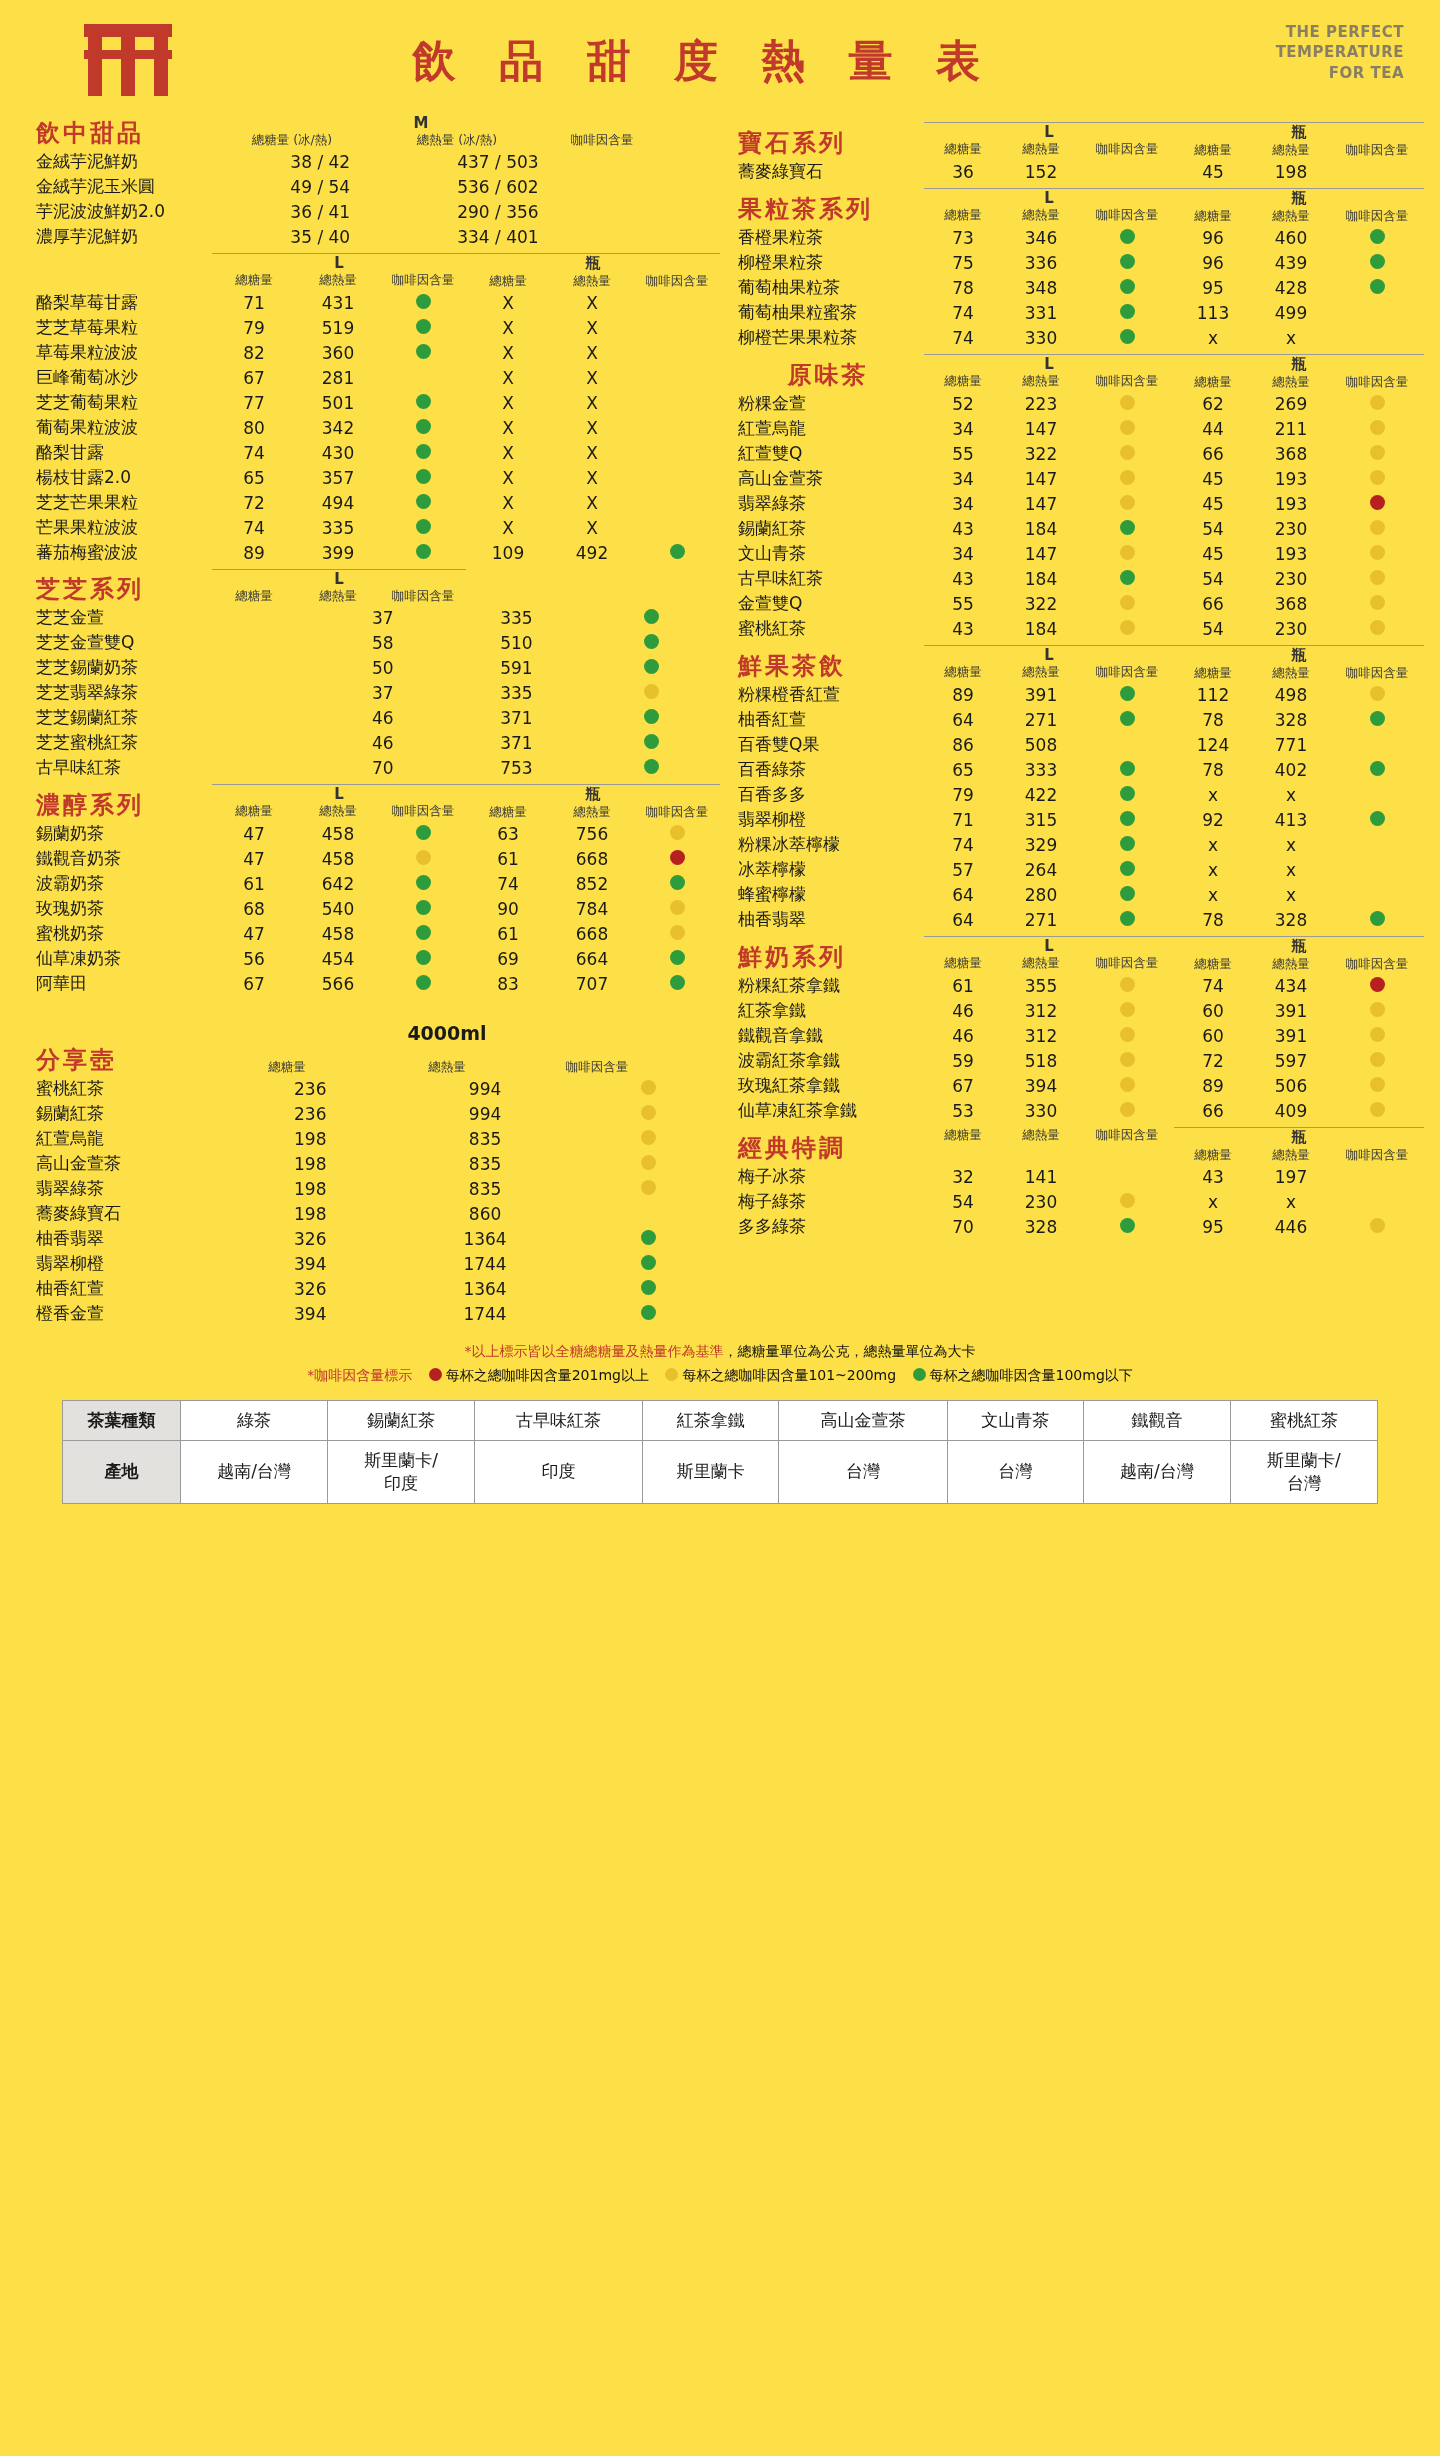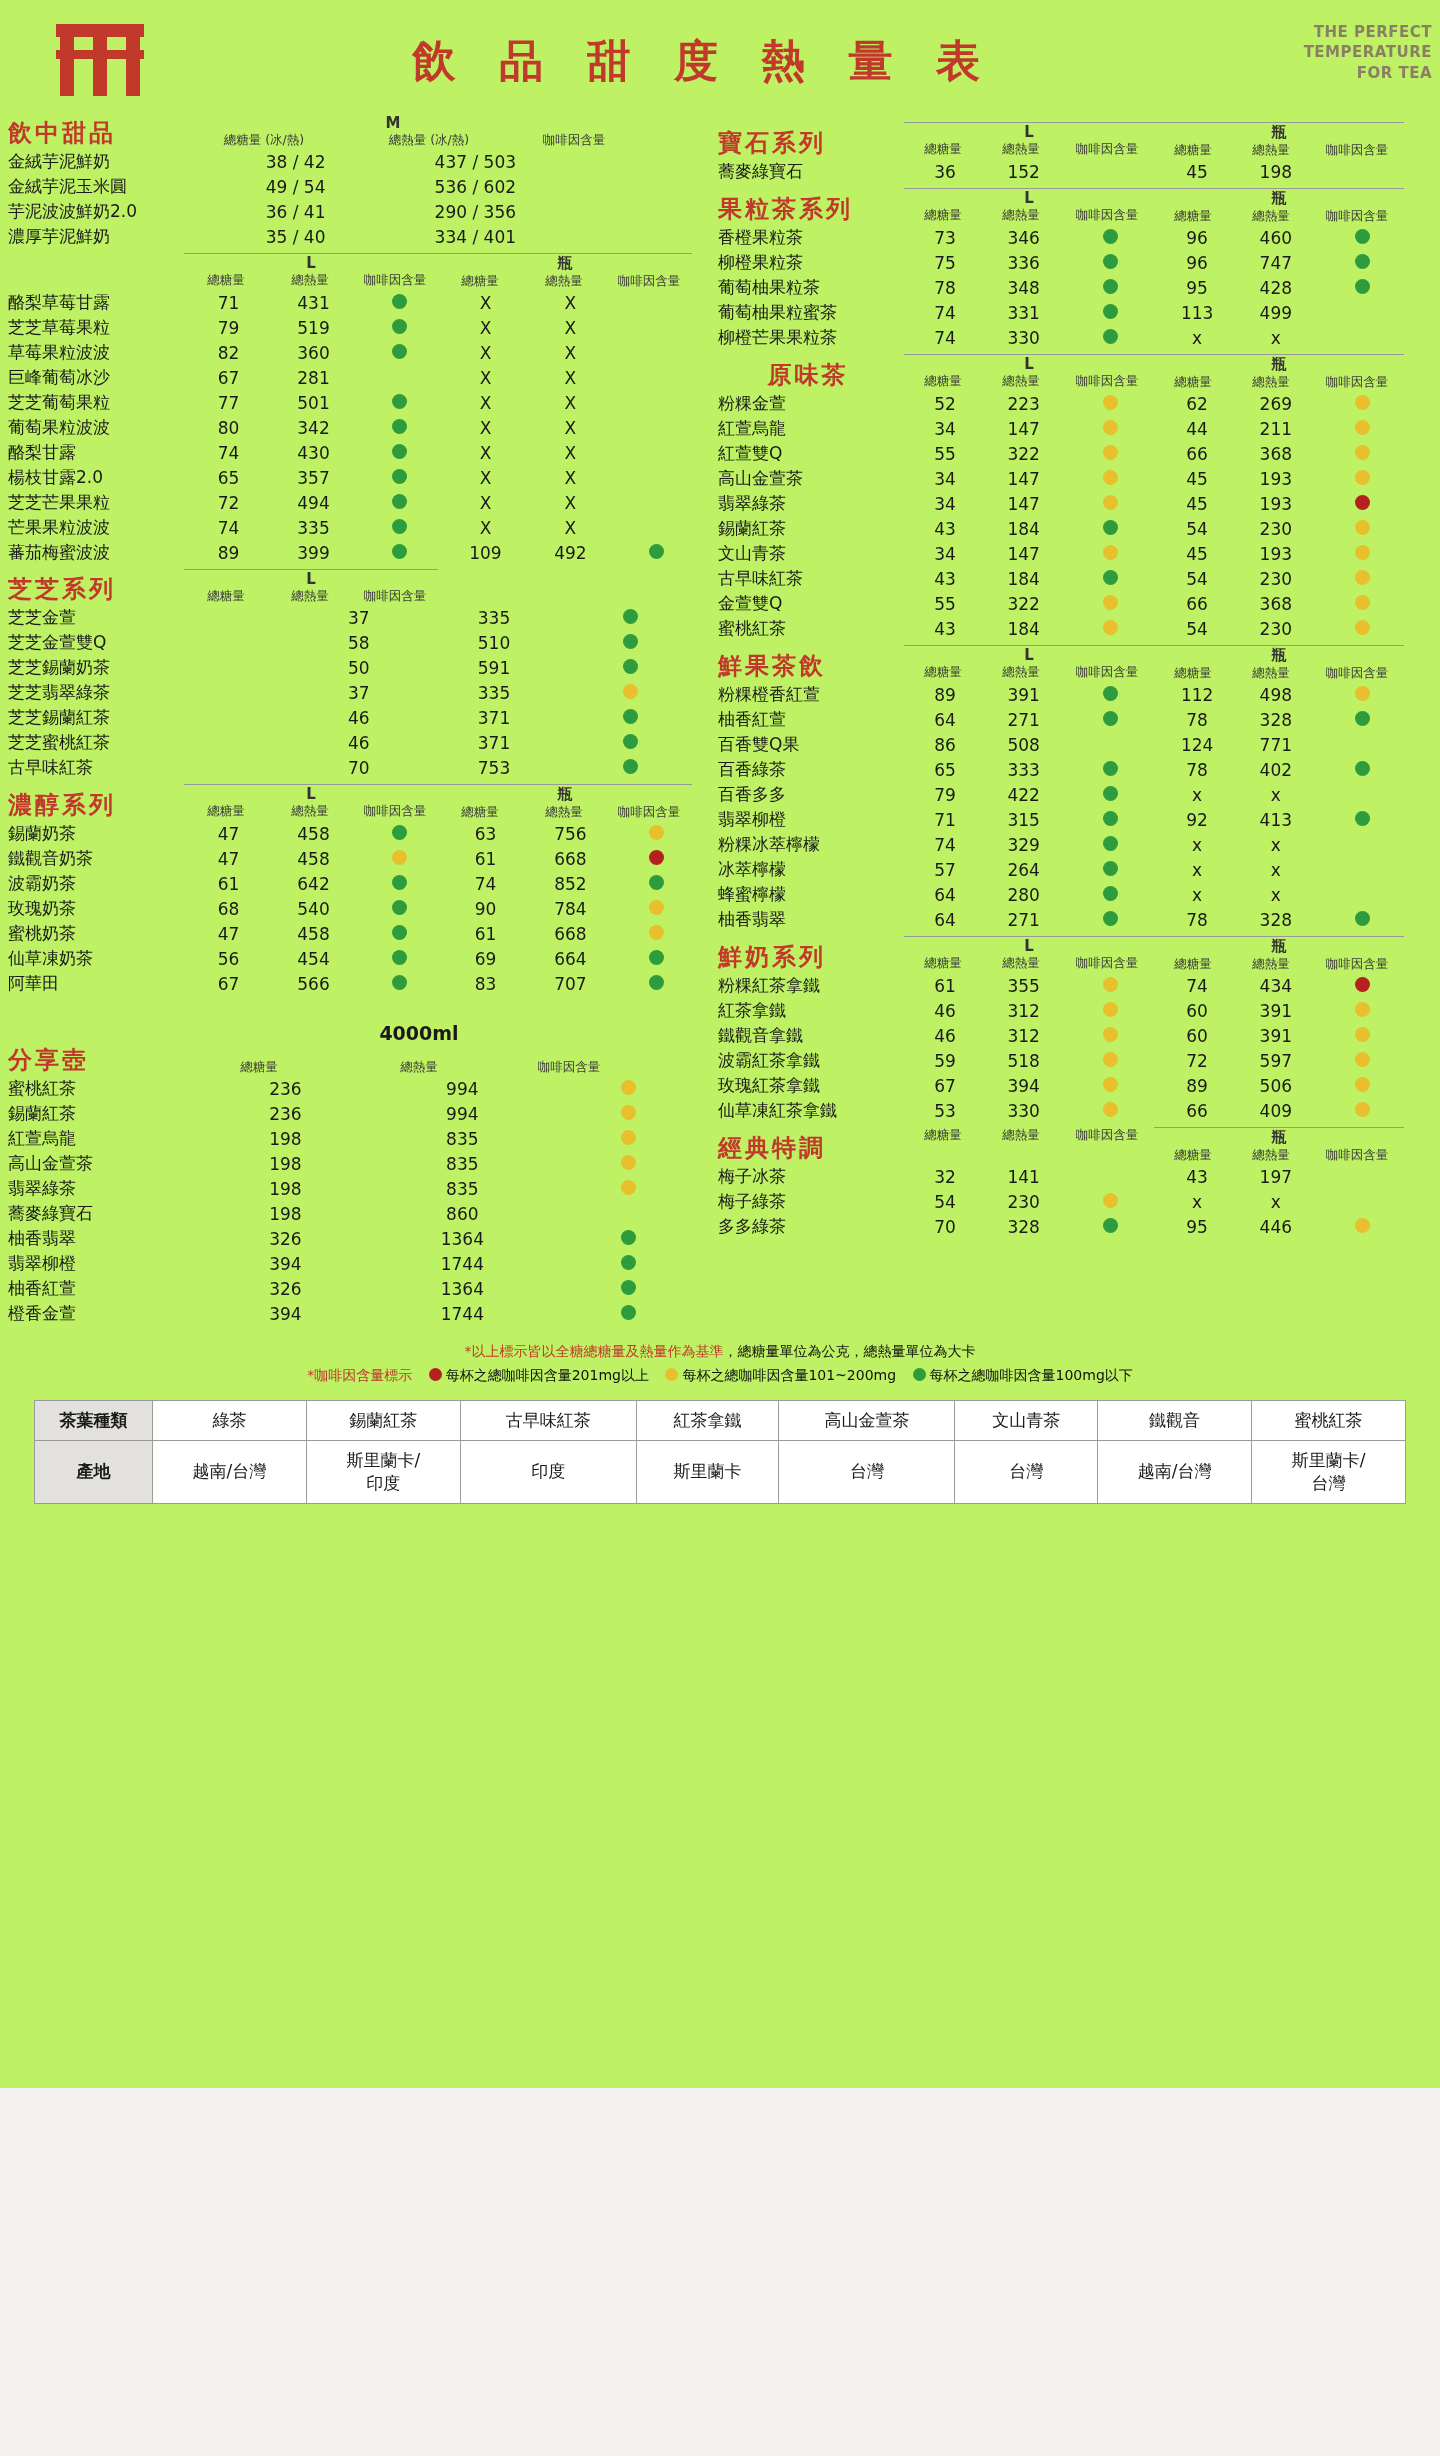--- a/index.html
+++ b/index.html
@@ -5,23 +5,23 @@
   * { box-sizing: border-box; }
   html, body { margin:0; padding:0; }
   body {
     width:1440px; height:2456px;
     background:#f2f1ef;
     font-family:"DejaVu Sans","Liberation Sans",sans-serif;
     color:#1a1a1a;
     position:relative;
   }
   .sheet {
-    position:absolute; left:0; top:0; width:1440px; height:2088px;
-    background:#bef264;
-    padding:18px 8px;
+    position:absolute; left:0; top:0; width:1440px; height:2456px;
+    background:#fde047;
+    padding:18px 36px;
   }
   
   .top { display:flex; align-items:flex-start; justify-content:space-between; height:96px; }
   .logo { width:88px; height:78px; position:relative; margin-left:48px; margin-top:6px;}
   .logo .bar { position:absolute; background:#c0392b; }
   .logo .b1 { left:4px;  top:0;   width:14px; height:72px; }
   .logo .b2 { left:37px; top:0;   width:14px; height:72px; }
   .logo .b3 { left:70px; top:0;   width:14px; height:72px; }
   .logo .b4 { left:0px;  top:0;   width:88px; height:13px; }
   .logo .b5 { left:0px;  top:26px;width:88px; height:9px; }
@@ -558,21 +558,21 @@
                 <td class="num" style="width:78px">96</td>
                 <td class="num" style="width:78px">460</td>
                 <td class="dot-cell" style="width:94px"><span class="dot g"></span></td>
               </tr>
               <tr>
                 <td class="nm" style="width:186px">柳橙果粒茶</td>
                 <td class="num" style="width:78px">75</td>
                 <td class="num" style="width:78px">336</td>
                 <td class="dot-cell" style="width:94px"><span class="dot g"></span></td>
                 <td class="num" style="width:78px">96</td>
-                <td class="num" style="width:78px">747</td>
+                <td class="num" style="width:78px">439</td>
                 <td class="dot-cell" style="width:94px"><span class="dot g"></span></td>
               </tr>
               <tr>
                 <td class="nm" style="width:186px">葡萄柚果粒茶</td>
                 <td class="num" style="width:78px">78</td>
                 <td class="num" style="width:78px">348</td>
                 <td class="dot-cell" style="width:94px"><span class="dot g"></span></td>
                 <td class="num" style="width:78px">95</td>
                 <td class="num" style="width:78px">428</td>
                 <td class="dot-cell" style="width:94px"><span class="dot g"></span></td>

